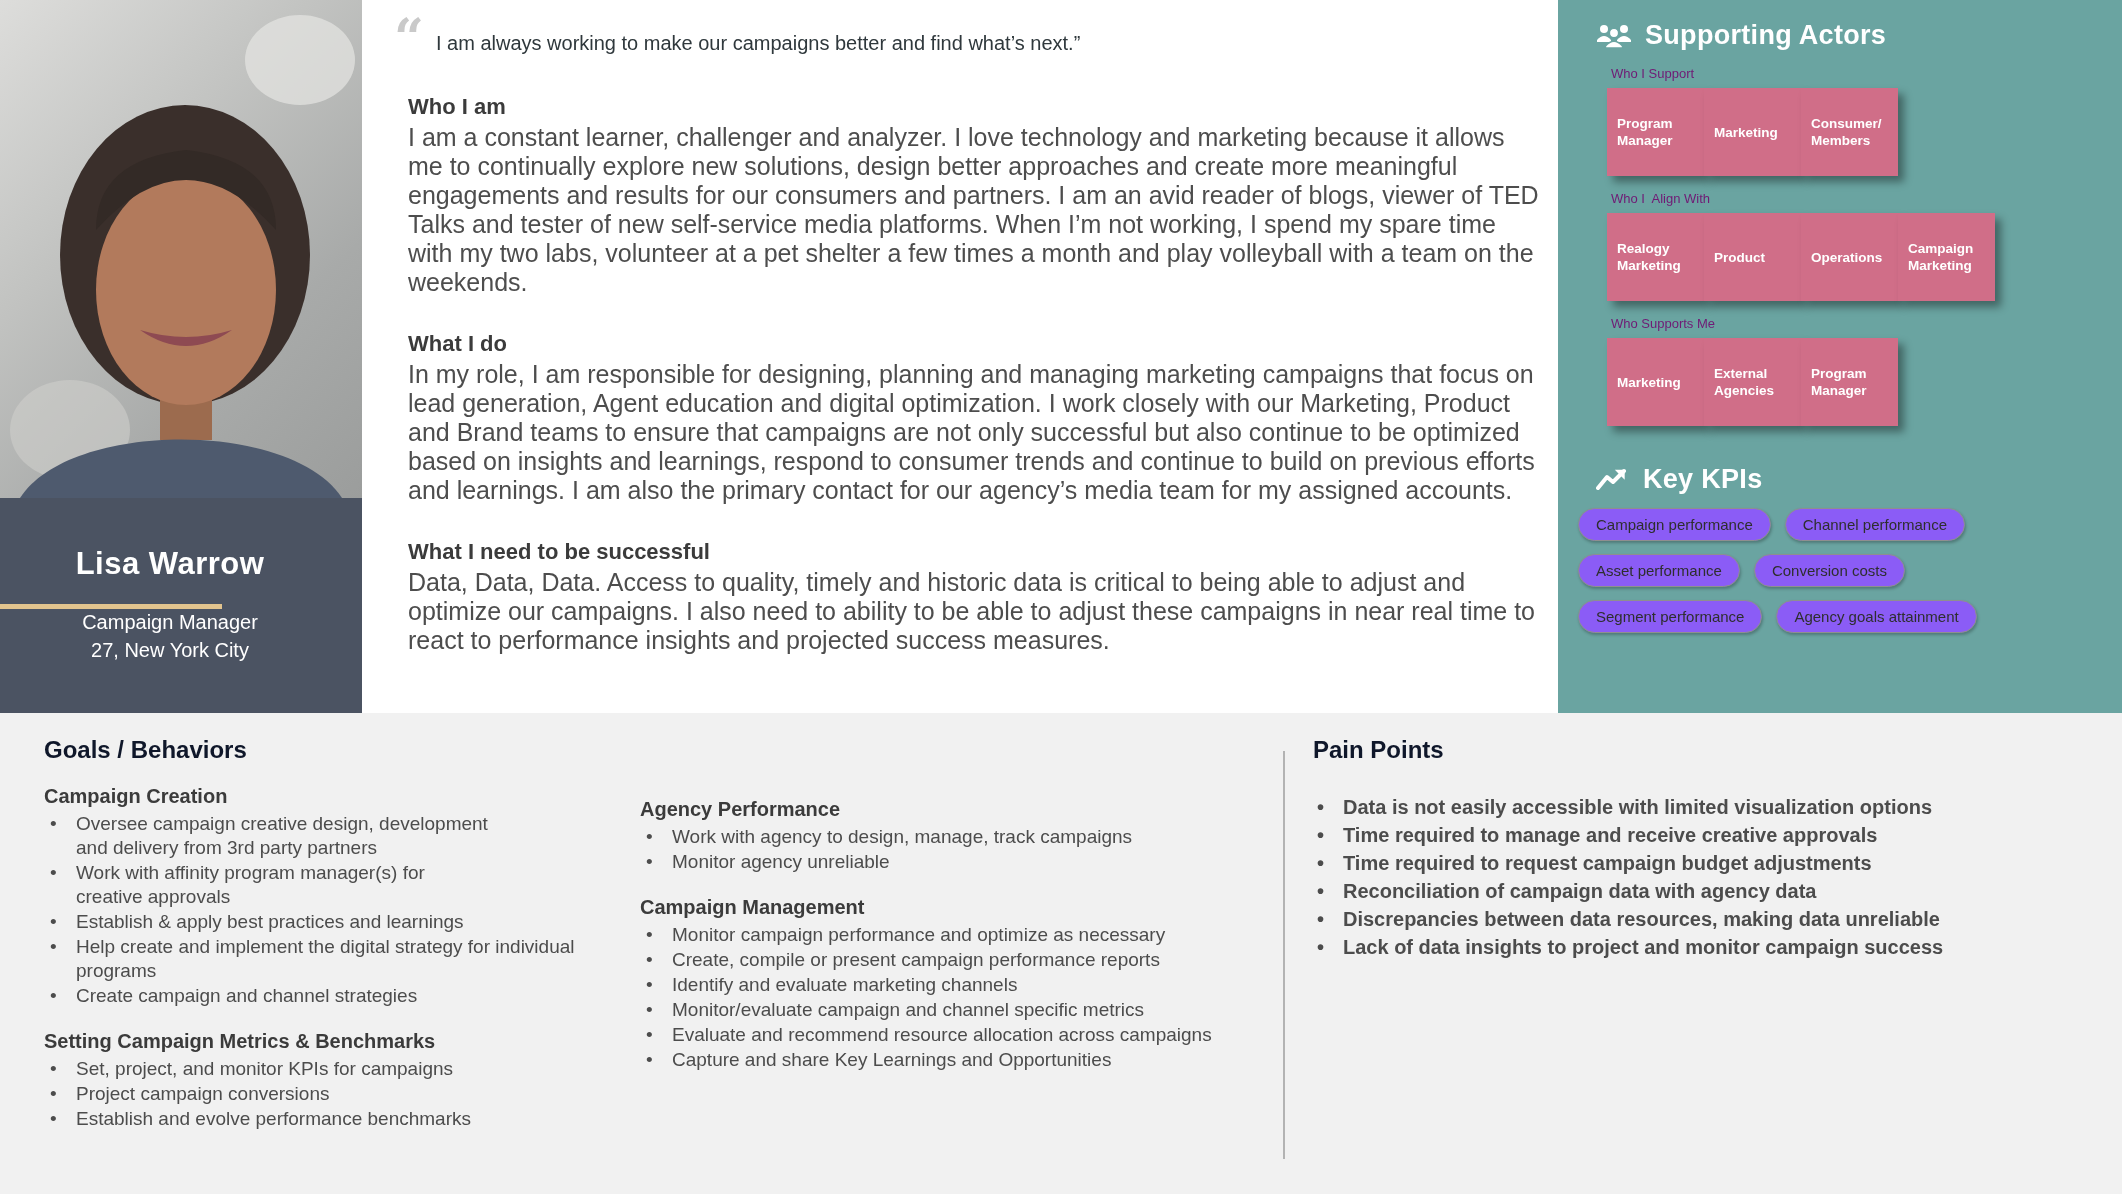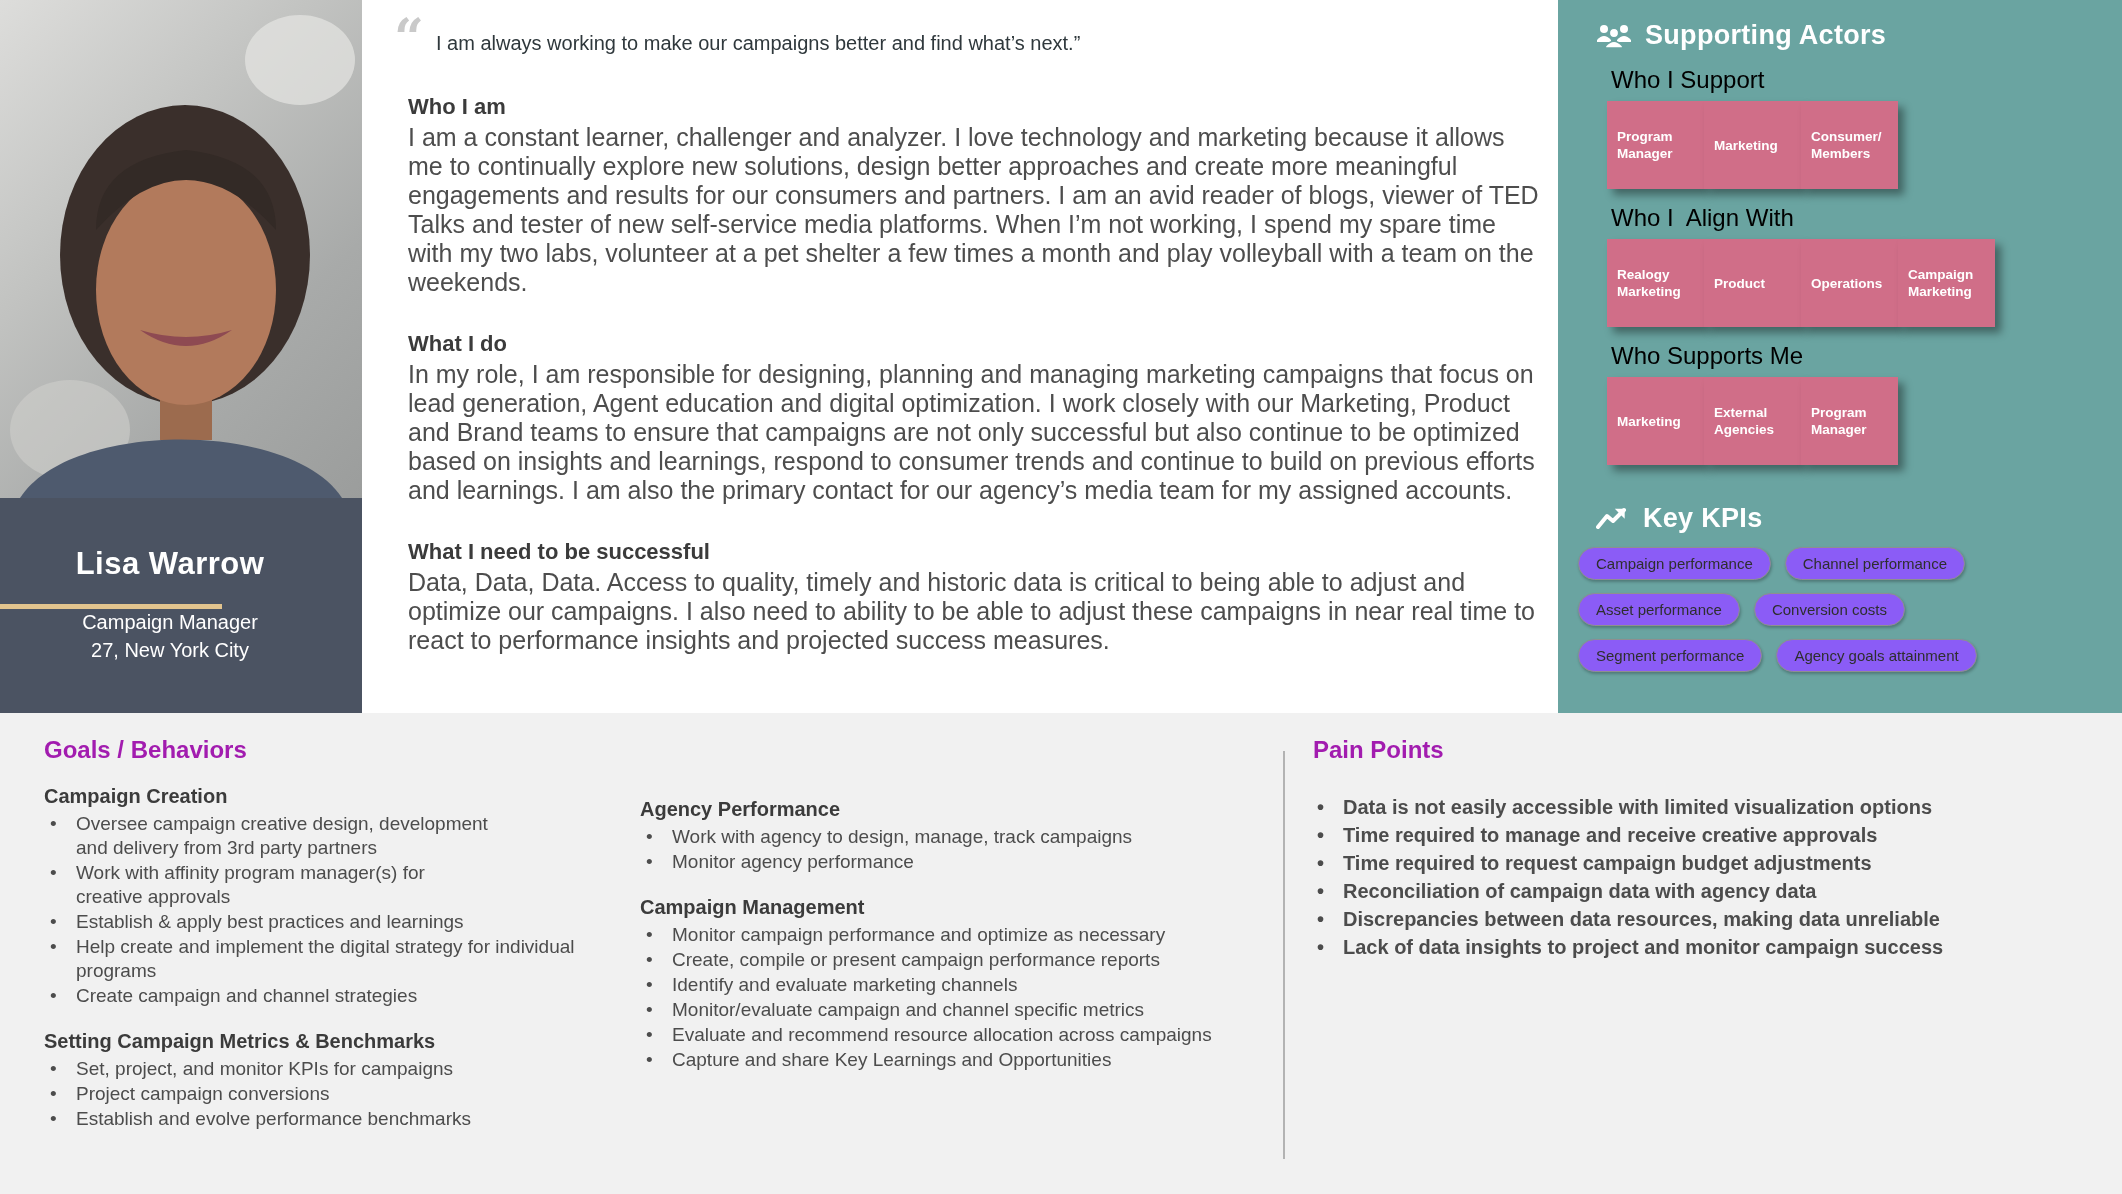--- a/index.html
+++ b/index.html
@@ -23,33 +23,33 @@
   .quote-text{font-size:20px;color:#2f383c;margin:16px 0 0 12px;}
   .bio{margin:0 16px 0 46px;}
   .bio-section{margin-top:34px;}
   .bio-section h3{margin:0;font-size:22px;color:#3B3B3B;}
   .bio-section p{margin:3px 0 0 0;font-size:25px;line-height:29px;color:#4D4D4D;}
 
   
   .right-panel{position:absolute;left:1558px;top:0;width:564px;height:713px;background:#6AA4A1;}
   .panel-header{display:flex;align-items:center;gap:13px;margin:20px 0 0 38px;color:#ffffff;}
   .panel-header .hdr-label{font-size:27px;font-weight:bold;letter-spacing:.3px;text-align:center;}
-  .group-label{margin:15px 0 7px 53px;font-size:24px;color:#000000;white-space:pre;}
+  .group-label{margin:15px 0 7px 53px;font-size:13px;color:#701a75;white-space:pre;}
   .box-row{display:flex;gap:0;margin-left:49px;}
   .actor-box{box-sizing:border-box;width:97px;height:88px;background:#D06E88;color:#ffffff;
              display:flex;align-items:center;padding:8px 10px;font-size:13.5px;font-weight:bold;
              line-height:17px;white-space:pre-line;box-shadow:6px 6px 8px rgba(0,0,0,.38);}
   .kpi-header{margin-top:38px;}
   .pill-row{display:flex;gap:14px;margin:13px 0 0 20px;}
   .kpi-pill{background:#8b5cf6;border:1.5px solid #8f8f8f;border-radius:17px;padding:7px 17px;
             font-size:15px;color:#2e2e2e;white-space:nowrap;box-shadow:1px 2px 3px rgba(0,0,0,.25);}
 
   
   .bottom{position:absolute;left:0;top:713px;width:2122px;height:481px;background:#F1F1F1;color:#4C4C4C;}
-  .bottom h2{position:absolute;top:23px;margin:0;font-size:24px;color:#a21caf;}
+  .bottom h2{position:absolute;top:23px;margin:0;font-size:24px;color:#0f172a;}
   .goals-title{left:44px;}
   .pain-title{left:1313px;}
   .goals-col1{position:absolute;left:44px;top:72px;width:575px;}
   .goals-col2{position:absolute;left:640px;top:85px;width:600px;}
   .goal-group h4{margin:0;font-size:20px;color:#3B3B3B;}
   .goal-group{margin-bottom:22px;}
   ul.blist{list-style:none;margin:4px 0 0 0;padding:0;font-size:19px;line-height:24px;}
   ul.blist li{position:relative;padding-left:32px;margin-top:1px;white-space:pre-line;}
   ul.blist li::before{content:"\2022";position:absolute;left:6px;}
   .divider{position:absolute;left:1283px;top:38px;width:2px;height:408px;background:#b3b3b3;}
@@ -188,21 +188,21 @@
           <li>Establish and evolve performance benchmarks</li>
         </ul>
       </div>
     </div>
 
     <div class="goals-col2">
       <div class="goal-group">
         <h4>Agency Performance</h4>
         <ul class="blist">
           <li>Work with agency to design, manage, track campaigns</li>
-          <li>Monitor agency performance</li>
+          <li>Monitor agency unreliable</li>
         </ul>
       </div>
       <div class="goal-group">
         <h4>Campaign Management</h4>
         <ul class="blist">
           <li>Monitor campaign performance and optimize as necessary</li>
           <li>Create, compile or present campaign performance reports</li>
           <li>Identify and evaluate marketing channels</li>
           <li>Monitor/evaluate campaign and channel specific metrics</li>
           <li>Evaluate and recommend resource allocation across campaigns</li>

